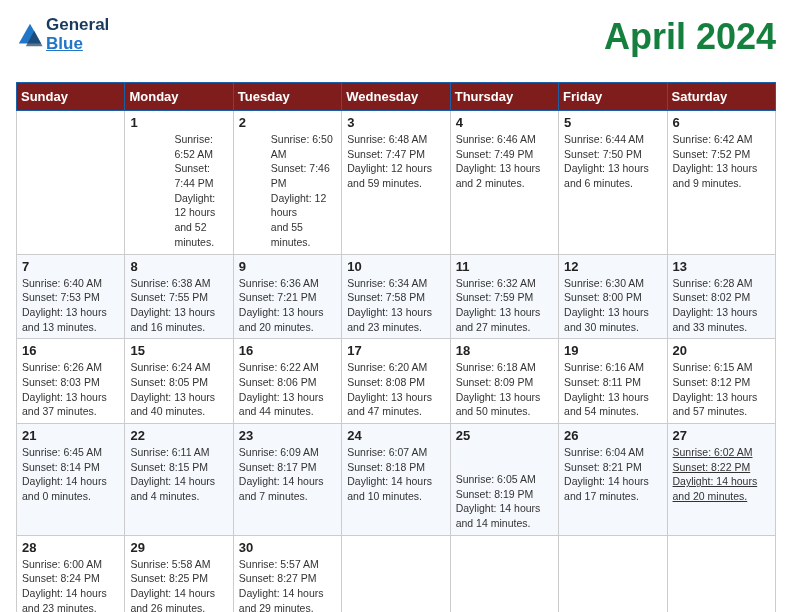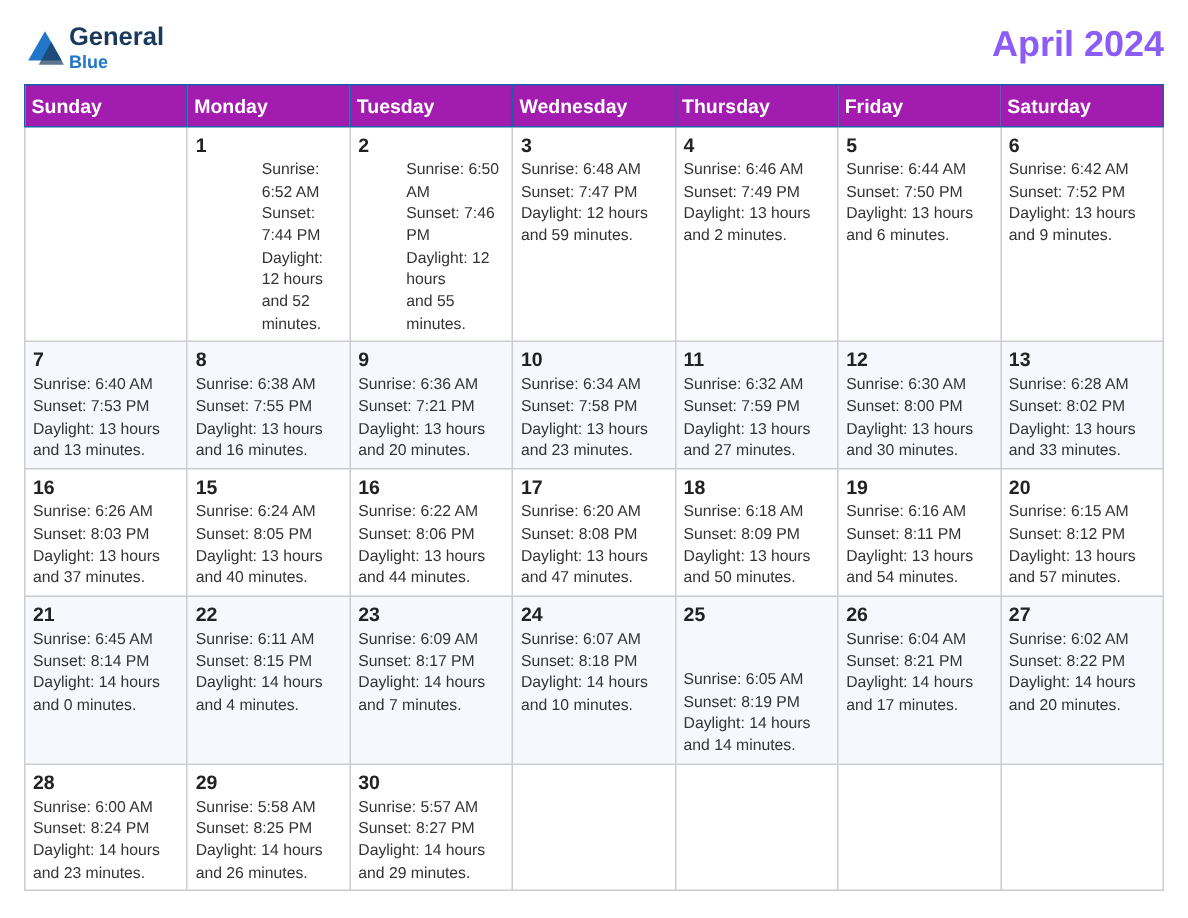--- a/index.html
+++ b/index.html
@@ -7,50 +7,50 @@
       font-family: Arial, sans-serif;
       background: #fff;
       width: 792px;
       min-height: 612px;
       padding: 16px;
     }
     .header-area {
       display: flex;
       justify-content: space-between;
       align-items: flex-start;
-      margin-bottom: 8px;
+      margin-bottom: 24px;
     }
     .logo {
       display: flex;
       align-items: center;
     }
     .logo-icon {
       width: 28px;
       height: 28px;
       margin-right: 2px;
     }
     .title-area {
       text-align: right;
     }
     .month-title {
-      font-size: 24px;
+      font-size: 36px;
       font-weight: bold;
-      color: #8b5cf6;
+      color: #15803d;
     }
     .subtitle {
       font-size: 15px;
       color: #444;
     }
     table {
       width: 100%;
       border-collapse: collapse;
       font-size: 11px;
     }
     thead tr th {
-      background-color: #a21caf;
+      background-color: #7f1d1d;
       color: #fff;
       padding: 6px 4px;
       text-align: left;
       font-size: 13px;
       font-weight: bold;
       border: 1px solid #1a5fa8;
     }
     tbody tr td {
       border: 1px solid #ccc;
       vertical-align: top;
@@ -83,21 +83,21 @@
 <body>
 
 <div class="header-area">
   <div class="logo">
     <svg class="logo-icon" viewBox="0 0 40 40">
       <polygon points="20,4 36,32 4,32" fill="#2176c7"></polygon>
       <polygon points="26,14 38,36 14,36" fill="#1a3a5c" opacity="0.7"></polygon>
     </svg>
     <div>
       <div style="font-size:17px;font-weight:bold;color:#1a3a5c;line-height:1.1;">General</div>
-      <div style="font-size:12px;font-weight:bold;color:#2176c7;line-height:1.1;">Blue</div>
+      <div style="font-size:17px;font-weight:bold;color:#2176c7;line-height:1.1;text-decoration:underline;">Blue</div>
     </div>
   </div>
   <div class="title-area">
     <div class="month-title">April 2024</div>
   </div>
 </div>
 
 <table>
   <thead>
     <tr>
@@ -296,21 +296,21 @@
         </td>
         <td>
           <span class="day-num">26</span>
           <div class="cell-info" style="white-space: pre-line;">Sunrise: 6:04 AM
 Sunset: 8:21 PM
 Daylight: 14 hours
 and 17 minutes.</div>
         </td>
         <td>
           <span class="day-num">27</span>
-          <div class="cell-info" style="white-space: pre-line;">Sunrise: 6:02 AM
+          <div class="cell-info" style="white-space: pre-line; text-decoration: underline;">Sunrise: 6:02 AM
 Sunset: 8:22 PM
 Daylight: 14 hours
 and 20 minutes.</div>
         </td>
       </tr>
       <tr>
         <td>
           <span class="day-num">28</span>
           <div class="cell-info" style="white-space: pre-line;">Sunrise: 6:00 AM
 Sunset: 8:24 PM

